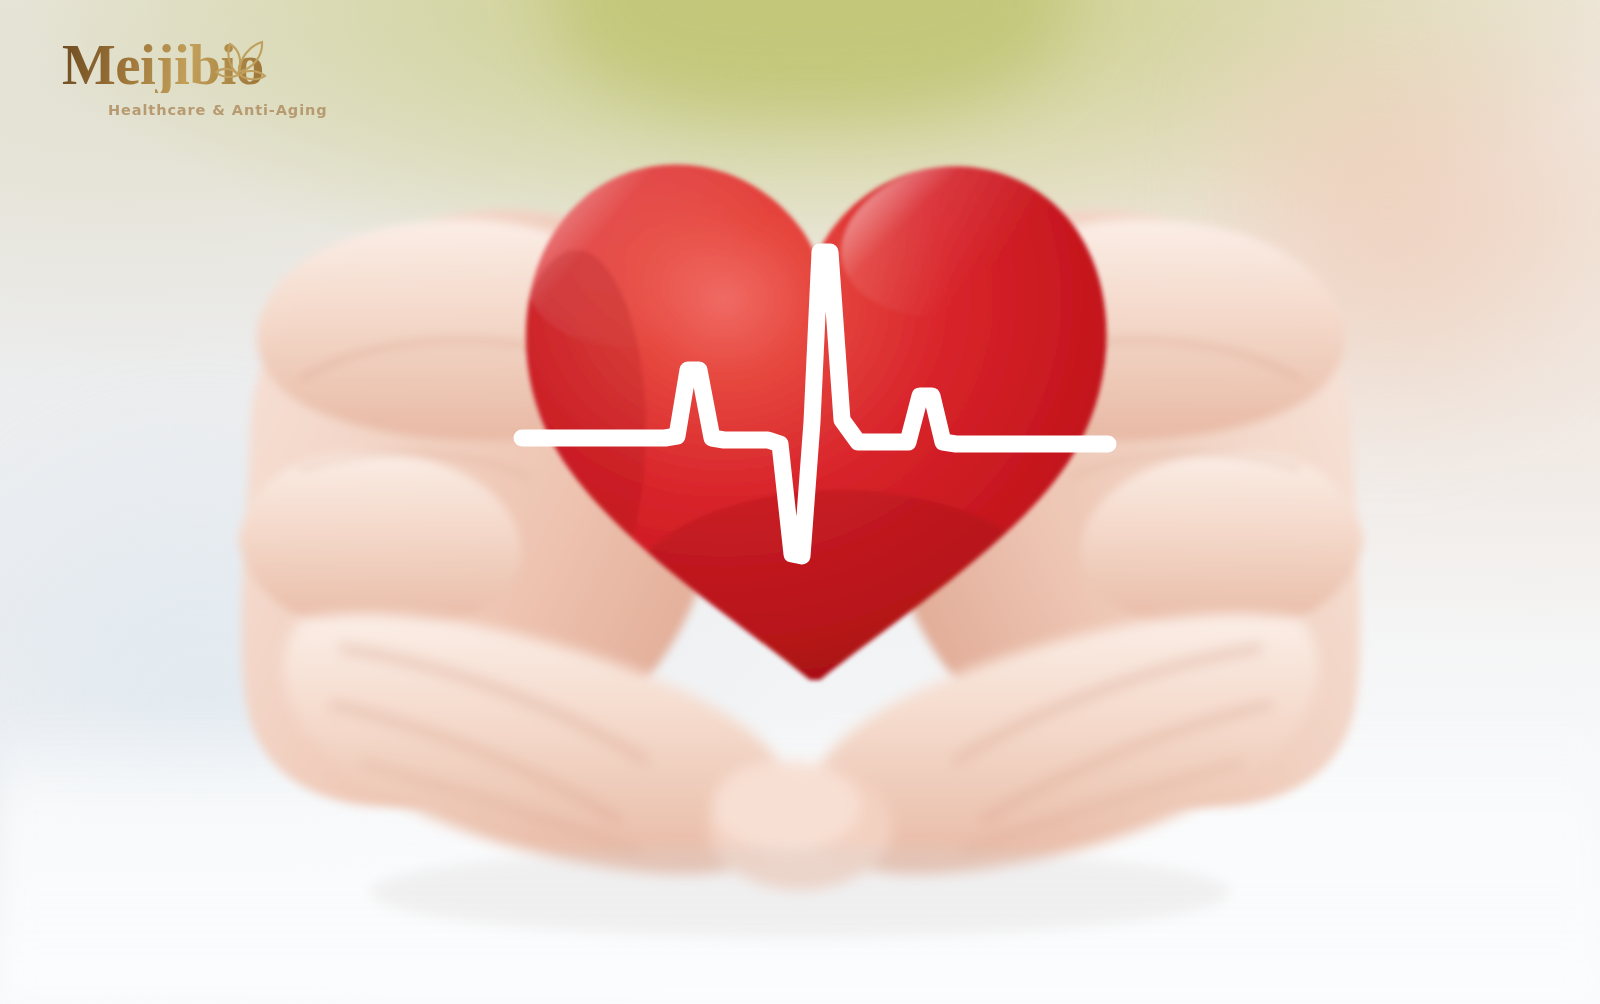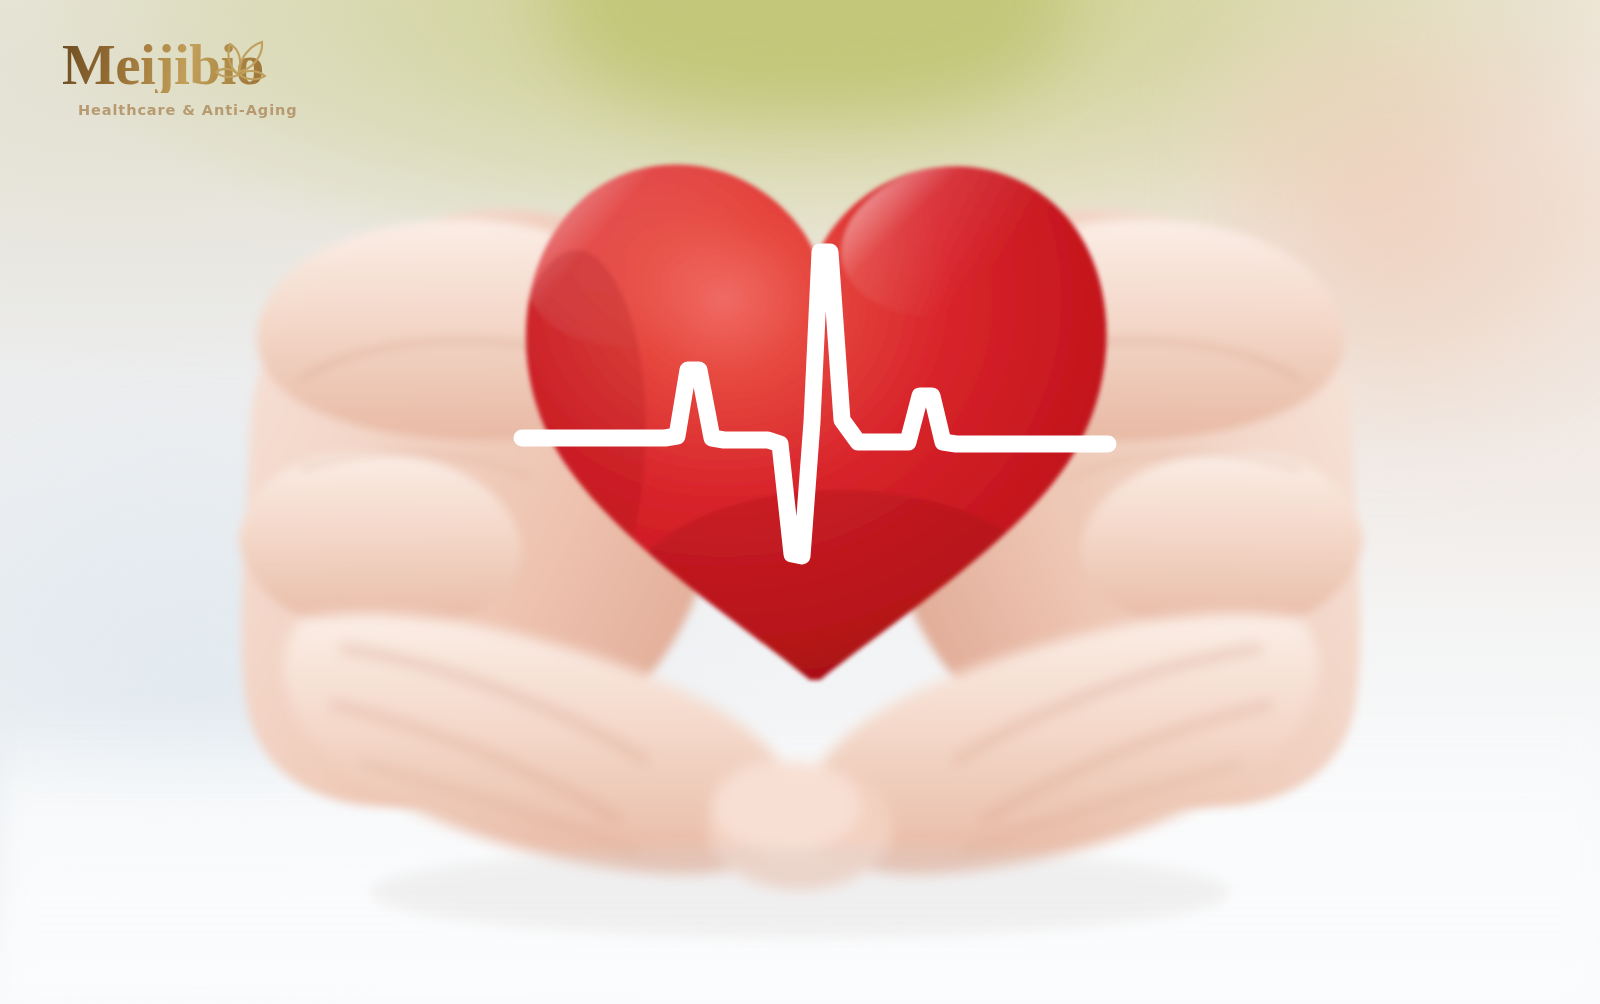--- a/index.html
+++ b/index.html
@@ -102,21 +102,21 @@
   .logo-leaf {
     position: absolute;
     left: 146px;
     top: -8px;
     width: 62px;
     height: 60px;
   }
   .logo-leaf svg { width: 100%; height: 100%; display: block; }
   .logo-tag {
     margin-top: 9px;
-    margin-left: 16px;
+    margin-left: 46px;
     font-family: "DejaVu Sans", sans-serif;
     font-size: 14.5px;
     font-weight: 600;
     letter-spacing: 0.9px;
     color: #b79a70;
     white-space: nowrap;
   }
 </style>
 </head>
 <body>

